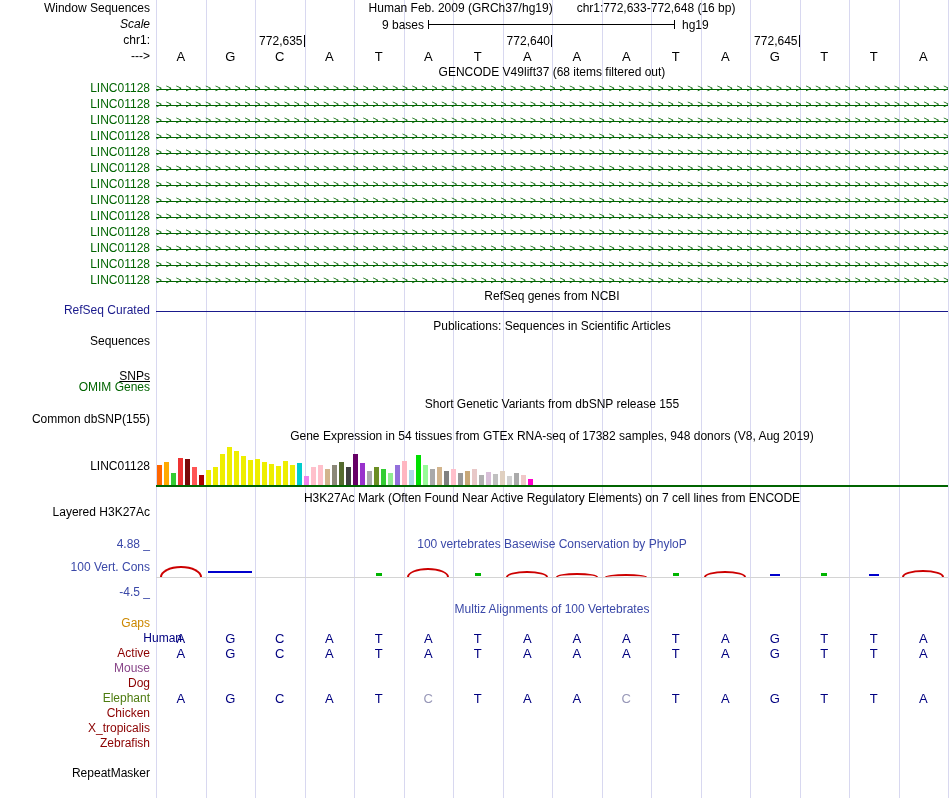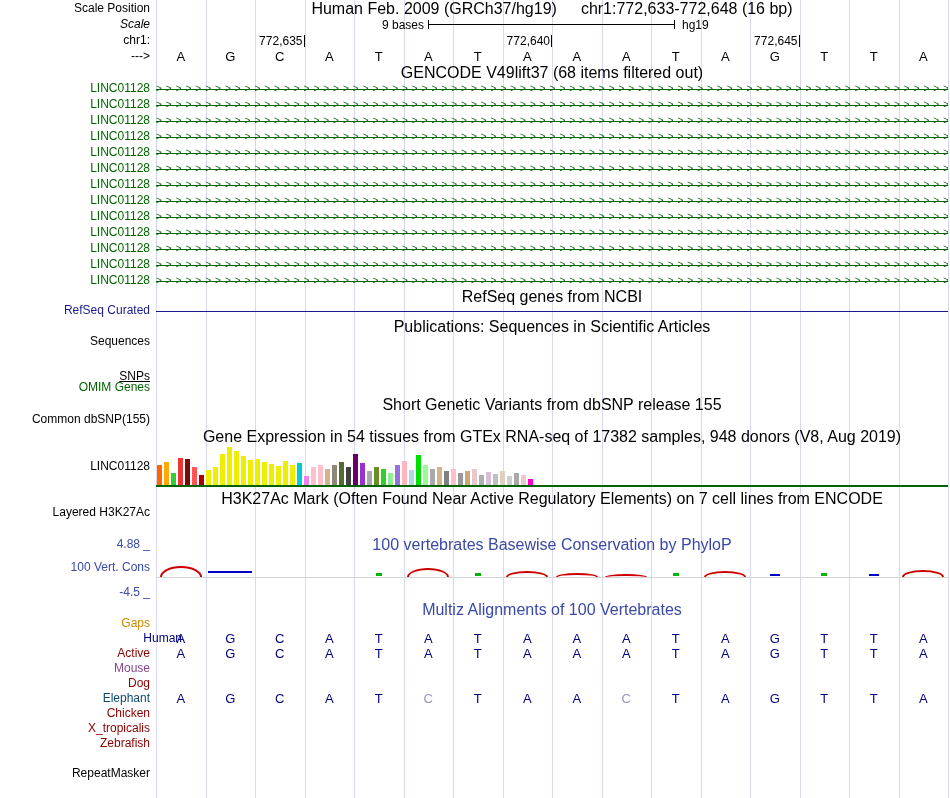--- a/index.html
+++ b/index.html
@@ -3,21 +3,21 @@
 <meta charset="utf-8">
 <style>
   * { margin:0; padding:0; box-sizing:border-box; }
   body { font-family:"Liberation Sans", sans-serif; background:#fff; }
   #app { position:relative; width:950px; height:798px; background:#fff; overflow:hidden;
          font-size:12px; color:#000; }
   .vline { position:absolute; top:0; bottom:0; width:1px; background:#d8d8f0; }
   .lbl { position:absolute; left:0; width:150px; text-align:right; white-space:nowrap;
          font-size:12px; line-height:13px; }
   .ctitle { position:absolute; left:156px; width:792px; text-align:center;
-            font-size:16px; line-height:13px; white-space:nowrap; }
+            font-size:12px; line-height:13px; white-space:nowrap; }
   .seqrow { position:absolute; left:156px; width:792px; display:flex;
             font-size:13px; line-height:14px; }
   .seqrow span { flex:1; text-align:center; }
   .arrowline { position:absolute; left:156px; width:792px; height:13px; overflow:hidden;
                color:#006400; font-size:10px; line-height:12px; letter-spacing:4px;
                white-space:nowrap;
                background-image:linear-gradient(#006400,#006400);
                background-size:100% 1px; background-position:0 6px; background-repeat:no-repeat; }
   .ticktext { position:absolute; top:34px; width:80px; text-align:right; }
   .tickmark { position:absolute; top:35px; width:1px; height:12px; background:#000; }
@@ -81,21 +81,21 @@
     <div class="vline" style="left: 552px;"></div>
     <div class="vline" style="left: 502.5px;"></div>
     <div class="vline" style="left: 453px;"></div>
     <div class="vline" style="left: 403.5px;"></div>
     <div class="vline" style="left: 354px;"></div>
     <div class="vline" style="left: 304.5px;"></div>
     <div class="vline" style="left: 255px;"></div>
     <div class="vline" style="left: 205.5px;"></div>
     <div class="vline" style="left: 156px;"></div>
 
-  <div class="lbl" id="l-winpos">Scale Position</div>
+  <div class="lbl" id="l-winpos">Window Sequences</div>
   <div class="ctitle" id="t-assembly">
     <span>Human Feb. 2009 (GRCh37/hg19)</span><span class="sp2">chr1:772,633-772,648 (16 bp)</span>
   </div>
 
   <div class="lbl" id="l-scale">Scale</div>
   <div id="t-scaletext">9 bases</div>
   <div id="scalebar"></div>
   <div id="t-hg19">hg19</div>
 
   <div class="lbl" id="l-chr">chr1:</div>
@@ -289,21 +289,21 @@
       <span style="color: rgb(0, 0, 128);">A</span>
       <span style="color: rgb(0, 0, 128);">T</span>
       <span style="color: rgb(0, 0, 128);">A</span>
       <span style="color: rgb(0, 0, 128);">G</span>
       <span style="color: rgb(0, 0, 128);">T</span>
       <span style="color: rgb(0, 0, 128);">T</span>
       <span style="color: rgb(0, 0, 128);">A</span>
     </div>
     <div class="lbl" style="top: 662px; color: rgb(136, 68, 136);">Mouse</div>
     <div class="lbl" style="top: 677px; color: rgb(139, 0, 0);">Dog</div>
-    <div class="lbl" style="top: 692px; color: #0c4a6e;">Elephant</div>
+    <div class="lbl" style="top: 692px; color: #4d7c0f;">Elephant</div>
     <div class="seqrow" style="top: 692px;">
       <span style="color: rgb(0, 0, 128);">A</span>
       <span style="color: rgb(0, 0, 128);">G</span>
       <span style="color: rgb(0, 0, 128);">C</span>
       <span style="color: rgb(0, 0, 128);">A</span>
       <span style="color: rgb(0, 0, 128);">T</span>
       <span style="color: rgb(152, 152, 184);">C</span>
       <span style="color: rgb(0, 0, 128);">T</span>
       <span style="color: rgb(0, 0, 128);">A</span>
       <span style="color: rgb(0, 0, 128);">A</span>

